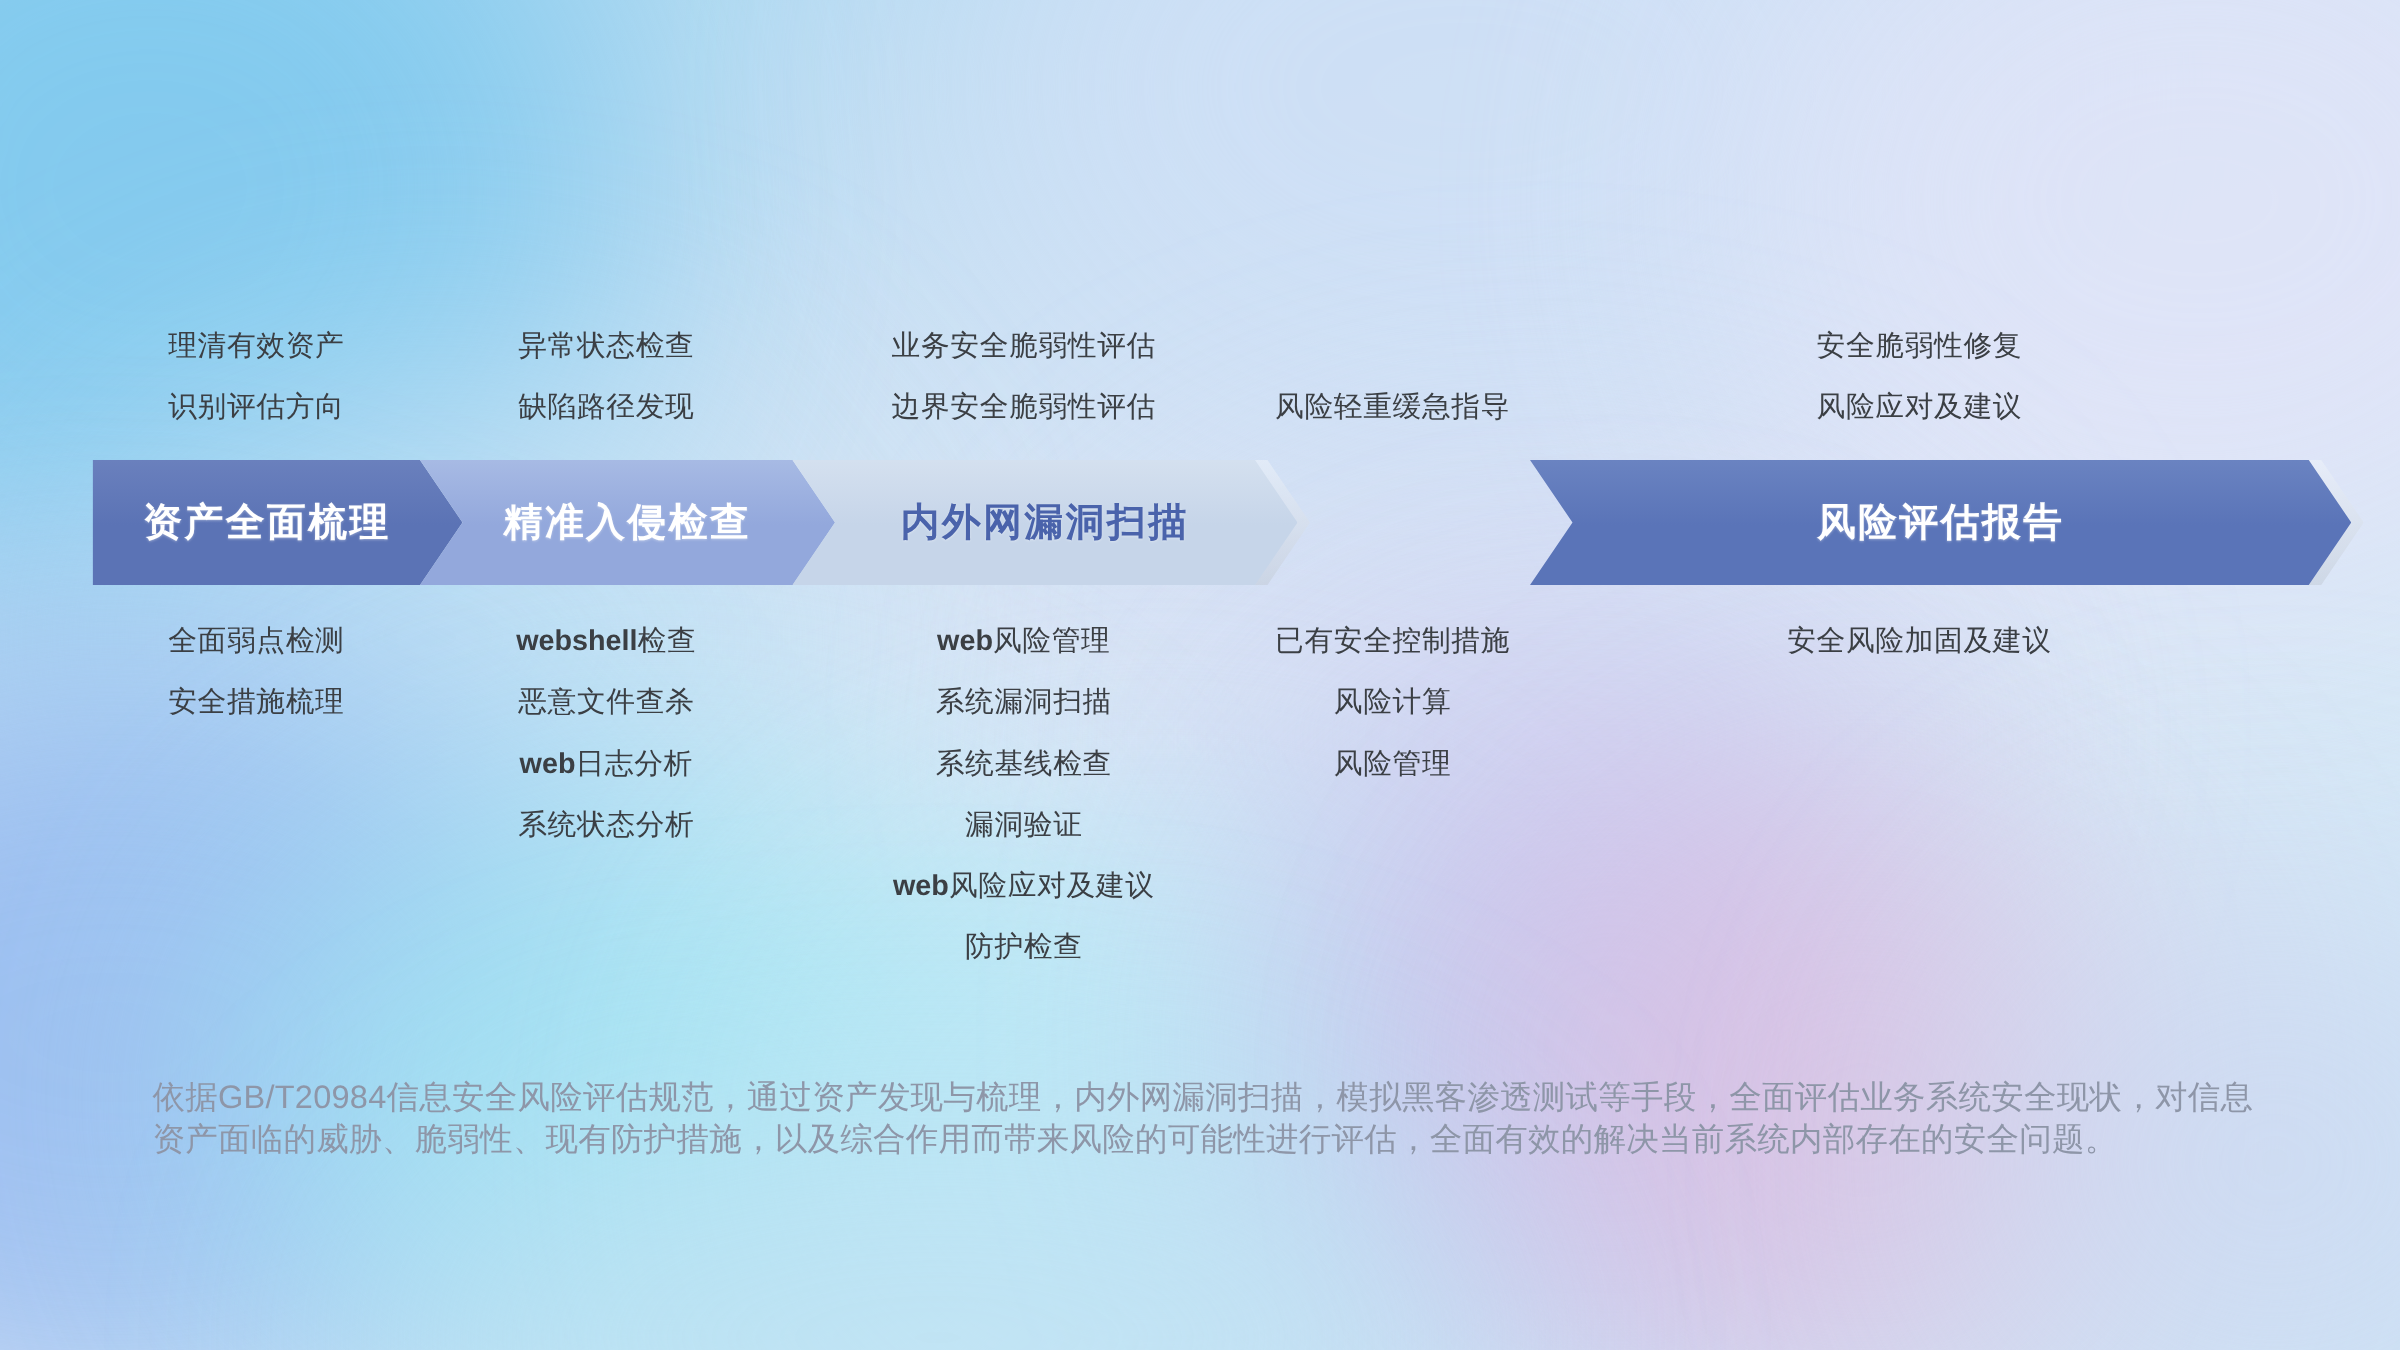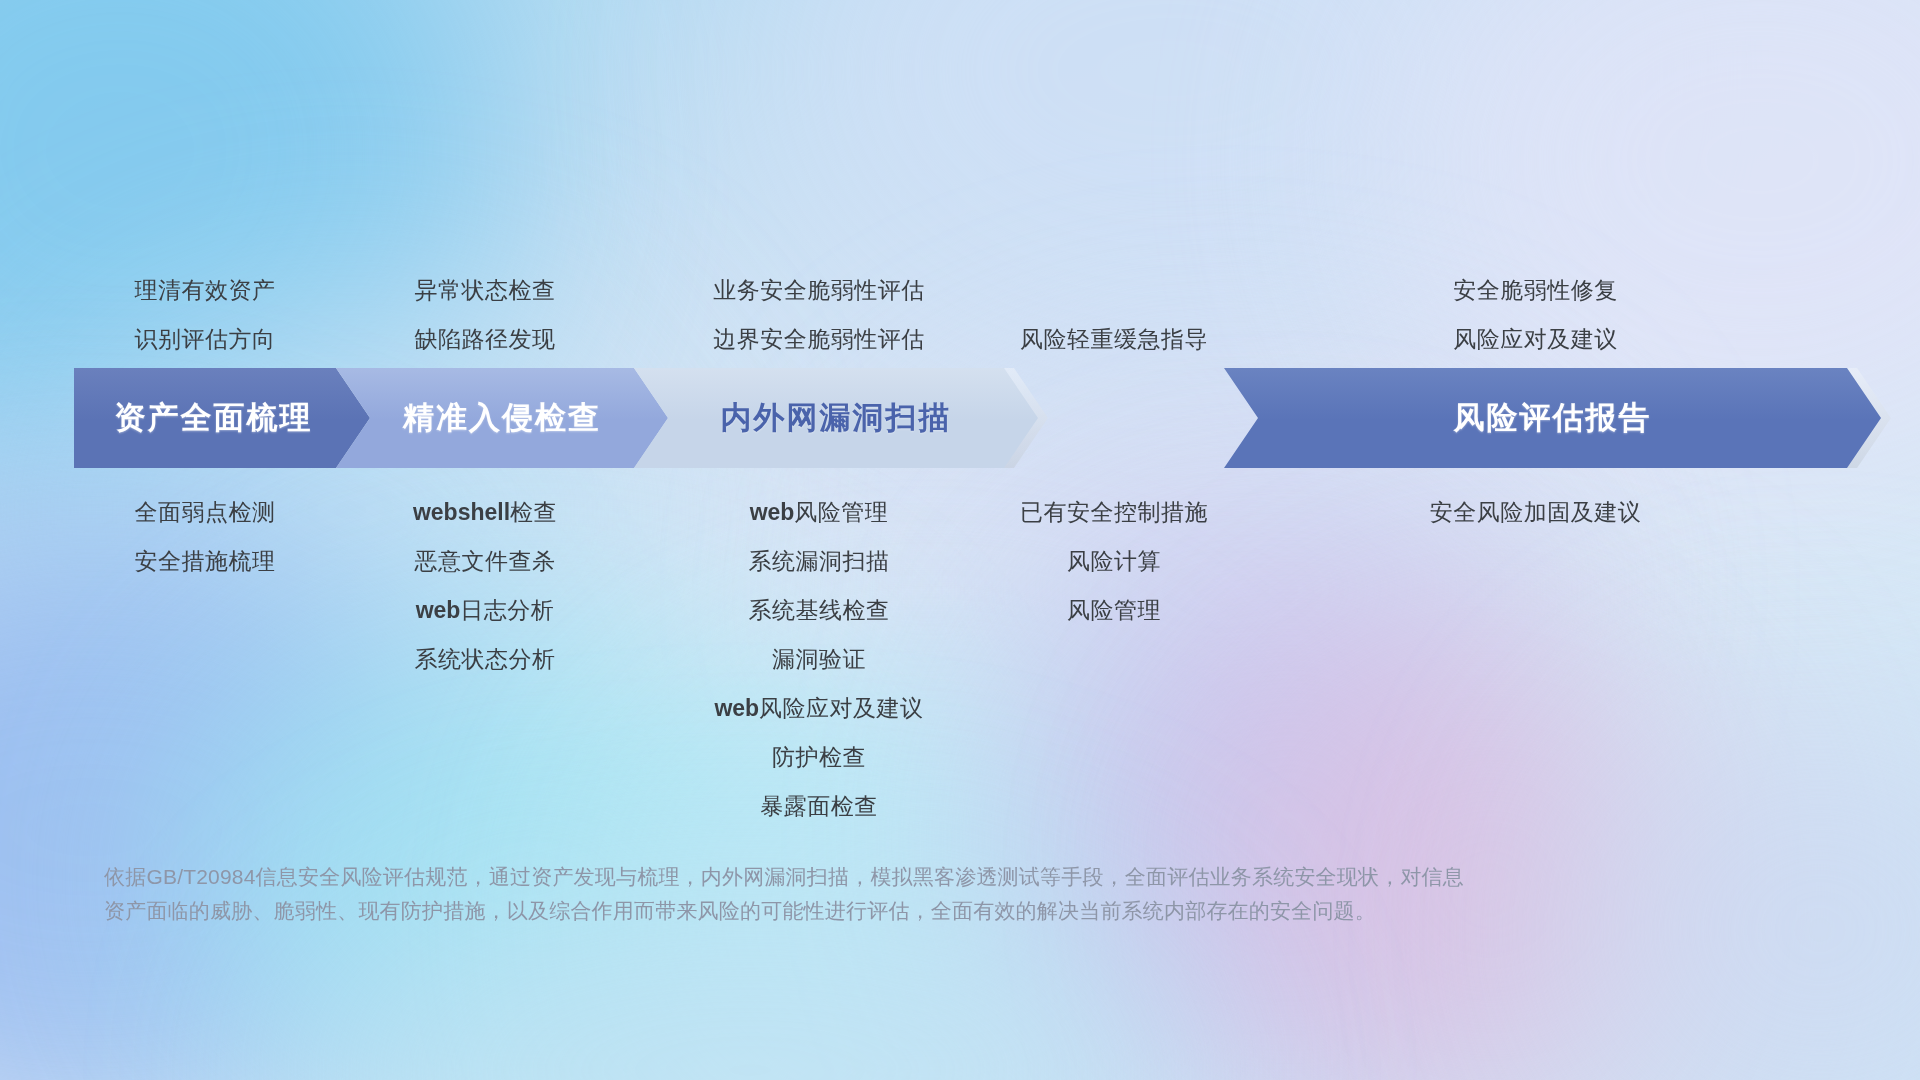--- a/index.html
+++ b/index.html
@@ -38,21 +38,21 @@
   .b12{ left: 300px;   top: 880px;   width: 900px;  height: 380px;  background: #c3e0f3; opacity: .6; }
 
   
   #columns {
     position: absolute;
     left: 0; top: 0;
     width: 1920px; height: 1080px;
   }
   .col { position: absolute; text-align: center; }
 
-  .top-block  { position: absolute; bottom: 100%; width: 100%; padding-bottom: 4px; }
+  .top-block  { position: absolute; bottom: 100%; width: 100%; padding-bottom: 18px; }
   .bot-block  { position: absolute; top: 100%; width: 100%; padding-top: 20px; }
 
   .item {
     color: #3b3f44;
     font-size: 23px;
     line-height: 49px;
     white-space: nowrap;
     letter-spacing: .5px;
   }
   .item .en { font-weight: 700; letter-spacing: 0; }
@@ -94,25 +94,25 @@
     position: absolute;
     inset: 0;
     z-index: 0;
     transform: translateX(10px);
     opacity: .55;
   }
 
   
   #footer {
     position: absolute;
-    left: 104px;
+    left: 122px;
     top: 860px;
     width: 1500px;
     color: #8e96a8;
-    font-size: 21px;
+    font-size: 26px;
     line-height: 34px;
     letter-spacing: .2px;
   }
   #footer .line { white-space: nowrap; }
 </style>
 </head>
 <body>
 
 <div id="stage">
 
@@ -180,21 +180,20 @@
           <div class="item">业务安全脆弱性评估</div>
           <div class="item">边界安全脆弱性评估</div>
         </div>
         <div class="bot-block">
           <div class="item"><span class="en">web</span><span>风险管理</span></div>
           <div class="item"><span>系统漏洞扫描</span></div>
           <div class="item"><span>系统基线检查</span></div>
           <div class="item"><span>漏洞验证</span></div>
           <div class="item"><span class="en">web</span><span>风险应对及建议</span></div>
           <div class="item"><span>防护检查</span></div>
-          <div class="item"><span>暴露面检查</span></div>
         </div>
       </div>
       <div class="col" style="left: 1004px; top: 368px; width: 220px; height: 100px;">
         <div class="top-block">
           <div class="item">风险轻重缓急指导</div>
         </div>
         <div class="bot-block">
           <div class="item"><span>已有安全控制措施</span></div>
           <div class="item"><span>风险计算</span></div>
           <div class="item"><span>风险管理</span></div>

